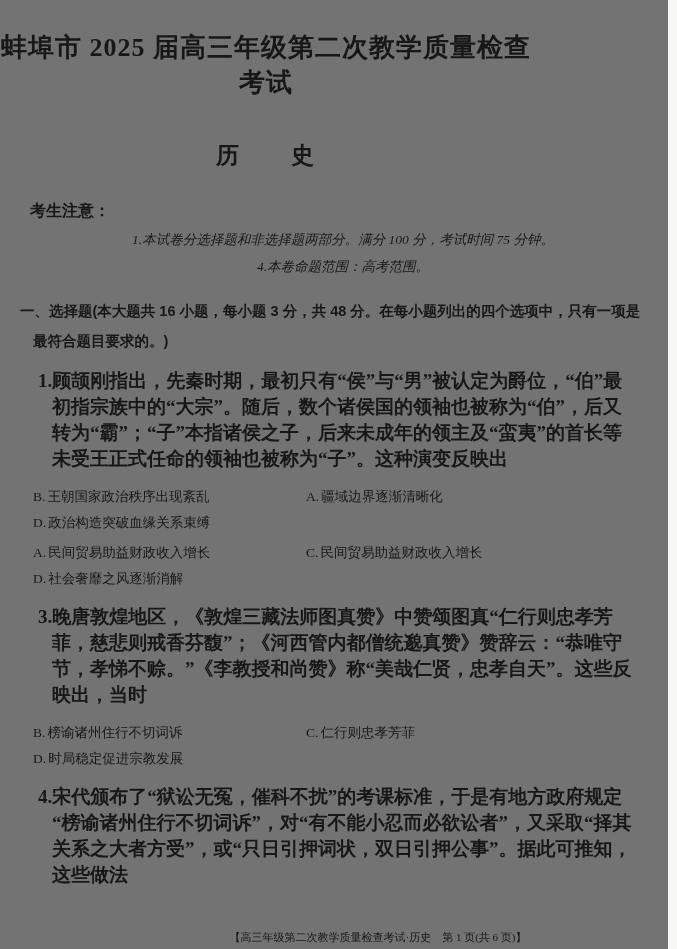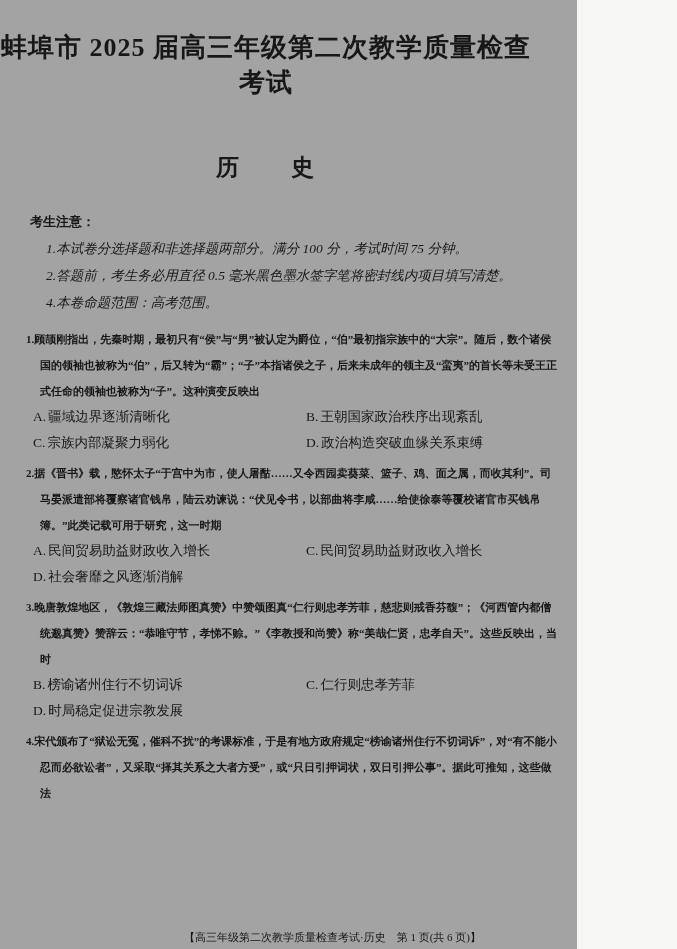--- a/index.html
+++ b/index.html
@@ -5,50 +5,51 @@
   html,body{margin:0;padding:0;}
   body{
     width:677px;height:949px;
     background:#f7f7f5;
     font-family:"Liberation Serif", serif;
     color:#171717;
     -webkit-font-smoothing:antialiased;
   }
   .page{
     position:relative;
-    width:577px;height:949px;
-    background:#a3a3a3;
+    width:668px;height:949px;
+    background:#737373;
     overflow:hidden;
   }
   
   .header{width:532px;text-align:center;}
   .doc-title{
     margin:0;padding-top:30px;
     font-size:26px;font-weight:bold;
     letter-spacing:1px;
     font-family:"Liberation Serif", serif;
   }
   .doc-subject{
-    margin:12px;padding-top:40px;
+    margin:0;padding-top:40px;
     font-size:23px;font-weight:bold;
     letter-spacing:2px;
     font-family:Liberation Mono, monospace;
   }
   
   .notice{margin:30px 28px 0 30px;}
   .notice-heading{
     font-family:"Liberation Sans", sans-serif;
-    font-weight:bold;font-size:13px;
+    font-weight:bold;font-size:16px;
     margin:0 0 4px 0;
   }
   .notice-item{
     margin:0 0 0 16px;
     padding-left:18px;text-indent:-18px;
     font-size:13.5px;line-height:27px;
     font-style:italic;
+    text-align:center;
   }
   .em-bold{
     font-style:normal;
     font-family:"Liberation Sans", sans-serif;
     font-weight:bold;
     font-size:14px;
     -webkit-text-emphasis:filled dot;
     -webkit-text-emphasis-position:under right;
     text-emphasis:filled dot;
     text-emphasis-position:under right;
@@ -57,23 +58,23 @@
   .section-heading{
     margin:16px 18px 0 20px;
     padding-left:13px;text-indent:-13px;
     font-family:"Liberation Sans", sans-serif;
     font-weight:bold;font-size:14.5px;line-height:30px;
   }
   
   .content{margin:10px 18px 0 26px;}
   .question{margin:0 0 4px 0;}
   .q-stem{
-    margin:0;
+    margin:12px;
     padding-left:14px;text-indent:-14px;
-    font-size:11px;line-height:26px;
+    font-size:19px;line-height:26px;
     font-weight:600;
   }
   .q-options{
     display:grid;
     grid-template-columns:273px 1fr;
     margin-left:7px;
     font-size:13.5px;line-height:26px;
     font-weight:normal;
   }
   .option{white-space:nowrap;}
@@ -93,39 +94,37 @@
 <div class="page">
 
   <div class="header">
     <h1 class="doc-title">蚌埠市 2025 届高三年级第二次教学质量检查考试</h1>
     <h2 class="doc-subject">历　　史</h2>
   </div>
 
   <div class="notice">
     <p class="notice-heading">考生注意：</p>
     <p class="notice-item">1.本试卷分选择题和非选择题两部分。满分 100 分，考试时间 75 分钟。</p>
-    <p class="notice-item">2.答题前，考生务必用直径 0.5 毫米黑色墨水签字笔将密封线内项目填写清楚。</p>
     <p class="notice-item">4.本卷命题范围：高考范围。</p>
   </div>
 
+  <p class="section-heading">一、选择题(本大题共 16 小题，每小题 3 分，共 48 分。在每小题列出的四个选项中，只有一项是最符合题目要求的。)</p>
 
   <div class="content">
 
     <div class="question">
       <p class="q-stem"><span>1.</span><span>顾颉刚指出，先秦时期，最初只有“侯”与“男”被认定为爵位，“伯”最初指宗族中的“大宗”。随后，数个诸侯国的领袖也被称为“伯”，后又转为“霸”；“子”本指诸侯之子，后来未成年的领主及“蛮夷”的首长等未受王正式任命的领袖也被称为“子”。这种演变反映出</span></p>
       <div class="q-options">
+        <div class="option"><span class="opt-label">B.</span><span>王朝国家政治秩序出现紊乱</span></div>
         <div class="option"><span class="opt-label">A.</span><span>疆域边界逐渐清晰化</span></div>
-        <div class="option"><span class="opt-label">B.</span><span>王朝国家政治秩序出现紊乱</span></div>
-        <div class="option"><span class="opt-label">C.</span><span>宗族内部凝聚力弱化</span></div>
         <div class="option"><span class="opt-label">D.</span><span>政治构造突破血缘关系束缚</span></div>
       </div>
     </div>
 
     <div class="question">
-      <p class="q-stem"><span>2.</span><span>据《晋书》载，愍怀太子“于宫中为市，使人屠酤……又令西园卖葵菜、篮子、鸡、面之属，而收其利”。司马晏派遣部将覆察诸官钱帛，陆云劝谏说：“伏见令书，以部曲将李咸……给使徐泰等覆校诸官市买钱帛簿。”此类记载可用于研究，这一时期</span></p>
       <div class="q-options">
         <div class="option"><span class="opt-label">A.</span><span>民间贸易助益财政收入增长</span></div>
         <div class="option"><span class="opt-label">C.</span><span>民间贸易助益财政收入增长</span></div>
         <div class="option"><span class="opt-label">D.</span><span>社会奢靡之风逐渐消解</span></div>
       </div>
     </div>
 
     <div class="question">
       <p class="q-stem"><span>3.</span><span>晚唐敦煌地区，《敦煌三藏法师图真赞》中赞颂图真“仁行则忠孝芳菲，慈悲则戒香芬馥”；《河西管内都僧统邈真赞》赞辞云：“恭唯守节，孝悌不赊。”《李教授和尚赞》称“美哉仁贤，忠孝自天”。这些反映出，当时</span></p>
       <div class="q-options">

